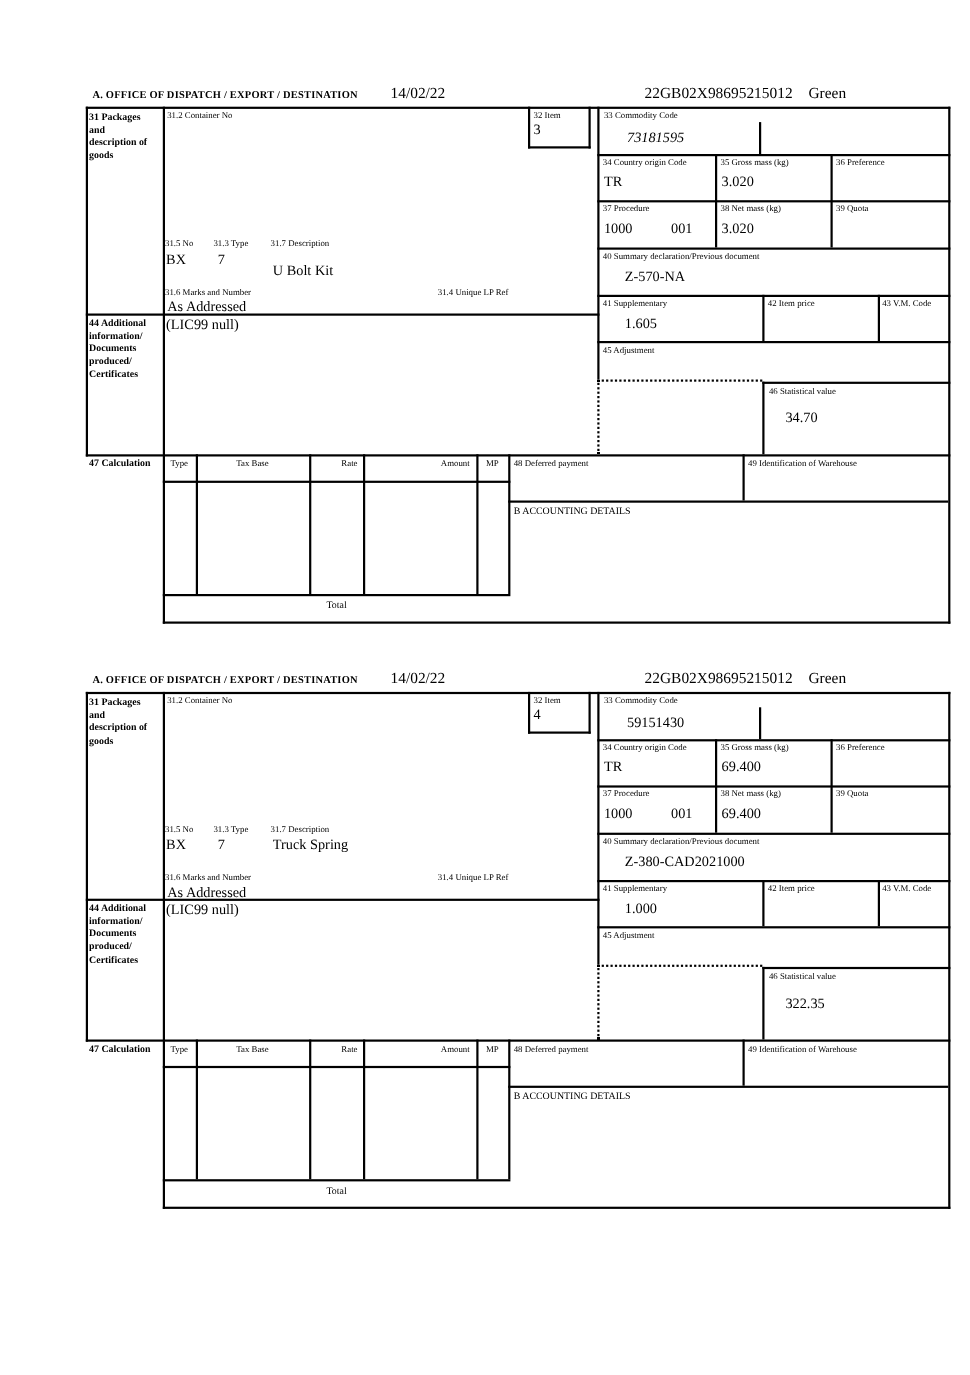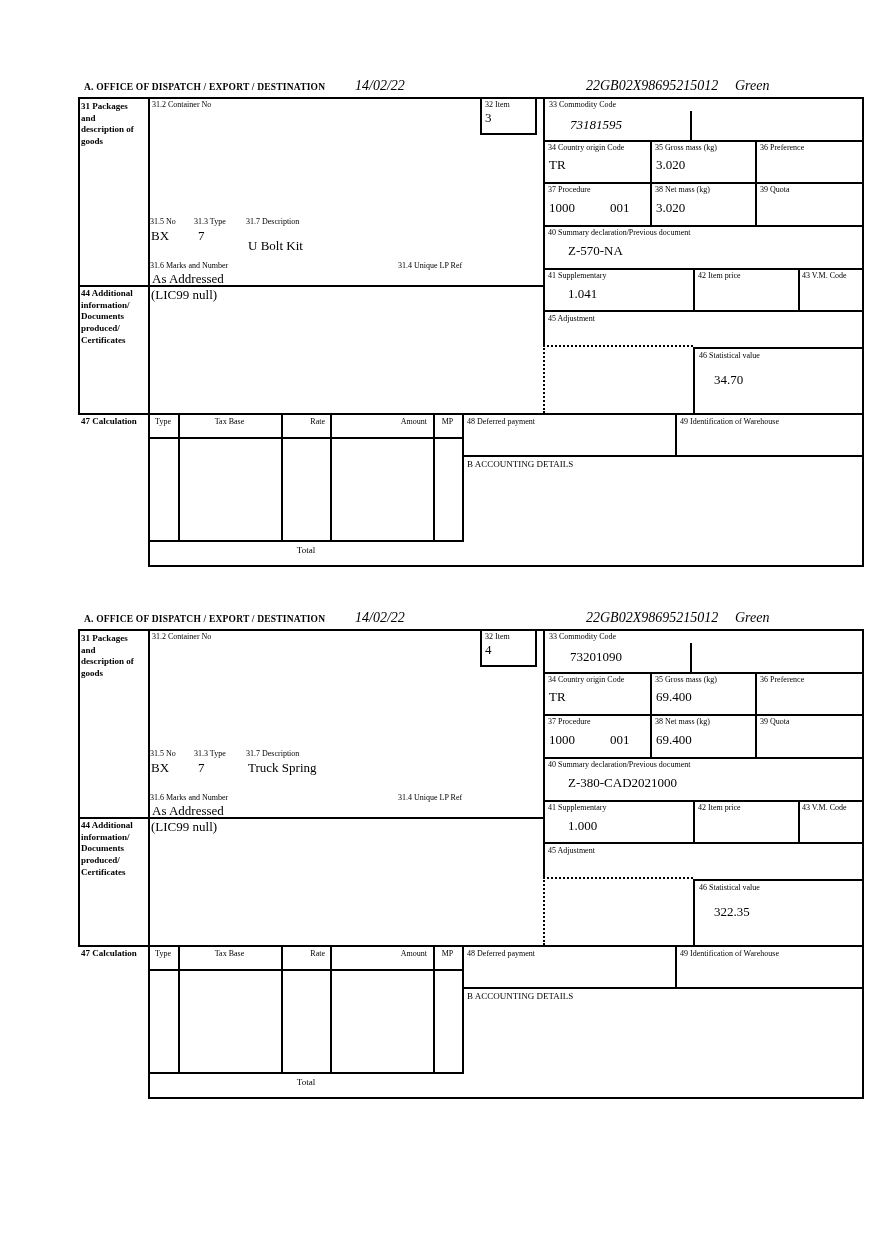--- a/index.html
+++ b/index.html
@@ -8,21 +8,21 @@
   .form{position:absolute;left:78px;width:786px;height:494px;}
   .hl{position:absolute;height:2px;background:#000;}
   .vl{position:absolute;width:2px;background:#000;}
   .dh{position:absolute;height:0;border-top:2px dotted #000;}
   .dv{position:absolute;width:0;border-left:2px dotted #000;}
   .box32{position:absolute;border-left:2px solid #000;border-right:2px solid #000;border-bottom:2px solid #000;}
   .lbl{position:absolute;font-size:8px;font-weight:normal;white-space:nowrap;line-height:1.1;}
   .lblw{position:absolute;font-size:9px;font-weight:bold;line-height:1.3;}
   .val{position:absolute;font-size:13px;white-space:nowrap;line-height:1.1;}
   .hdrA{position:absolute;font-size:9.5px;font-weight:bold;letter-spacing:.2px;white-space:nowrap;}
-  .big{position:absolute;font-size:14px;white-space:nowrap;font-style:italic;}
+  .big{position:absolute;font-size:14px;white-space:nowrap;}
   .ctr{text-align:center;}
   .rgt{text-align:right;}
 </style>
 </head>
 <body>
 
 <div id="page">
 
     <section class="form" style="top: 75px;">
 
@@ -70,21 +70,21 @@
       <span class="val" style="left:471px;top:126px;">1000</span>
       <span class="val" style="left:532px;top:126px;">001</span>
       <span class="lbl" style="left:577px;top:111px;">38 Net mass (kg)</span>
       <span class="val" style="left:578px;top:126px;">3.020</span>
       <span class="lbl" style="left:682px;top:111px;">39 Quota</span>
 
       <span class="lbl" style="left:470px;top:154px;">40 Summary declaration/Previous document</span>
       <span class="val" style="left:490px;top:169px;">Z-570-NA</span>
 
       <span class="lbl" style="left:470px;top:197px;">41 Supplementary</span>
-      <span class="val" style="left:490px;top:212px;">1.041</span>
+      <span class="val" style="left:490px;top:212px;">1.605</span>
       <span class="lbl" style="left:620px;top:197px;">42 Item price</span>
       <span class="lbl" style="left:724px;top:197px;">43 V.M. Code</span>
 
       <span class="lbl" style="left:470px;top:240px;">45 Adjustment</span>
       <i class="dh" style="left:465px;top:270px;width:150px;"></i>
       <i class="dv" style="left:465px;top:270px;height:68px;"></i>
       <i class="hl" style="left:615px;top:272px;width:171px;"></i>
       <i class="vl" style="left:615px;top:272px;height:66px;"></i>
       <span class="lbl" style="left:621px;top:277px;">46 Statistical value</span>
       <span class="val" style="left:636px;top:298px;">34.70</span>
@@ -143,21 +143,21 @@
       <i class="hl" style="left:70px;top:490px;width:716px;"></i>
 
       <div class="lblw" style="left:3px;top:26px;width:58px;">31 Packages and description of goods</div>
       <span class="lbl" style="left:74px;top:26px;">31.2 Container No</span>
 
       <div class="box32" style="left:402px;top:22px;width:53px;height:36px;"></div>
       <span class="lbl" style="left:407px;top:26px;">32 Item</span>
       <span class="val" style="left:407px;top:36px;">4</span>
 
       <span class="lbl" style="left:471px;top:26px;">33 Commodity Code</span>
-      <span class="val" style="left:492px;top:43px;">73201090</span>
+      <span class="val" style="left:492px;top:43px;">59151430</span>
       <i class="vl" style="left:612px;top:36px;height:29px;"></i>
 
       <i class="hl" style="left:465px;top:65px;width:321px;"></i>
       <i class="hl" style="left:465px;top:107px;width:321px;"></i>
       <i class="hl" style="left:465px;top:150px;width:321px;"></i>
       <i class="hl" style="left:465px;top:193px;width:321px;"></i>
       <i class="hl" style="left:465px;top:235px;width:321px;"></i>
       <i class="vl" style="left:572px;top:65px;height:85px;"></i>
       <i class="vl" style="left:677px;top:65px;height:85px;"></i>
       <i class="vl" style="left:615px;top:193px;height:42px;"></i>

